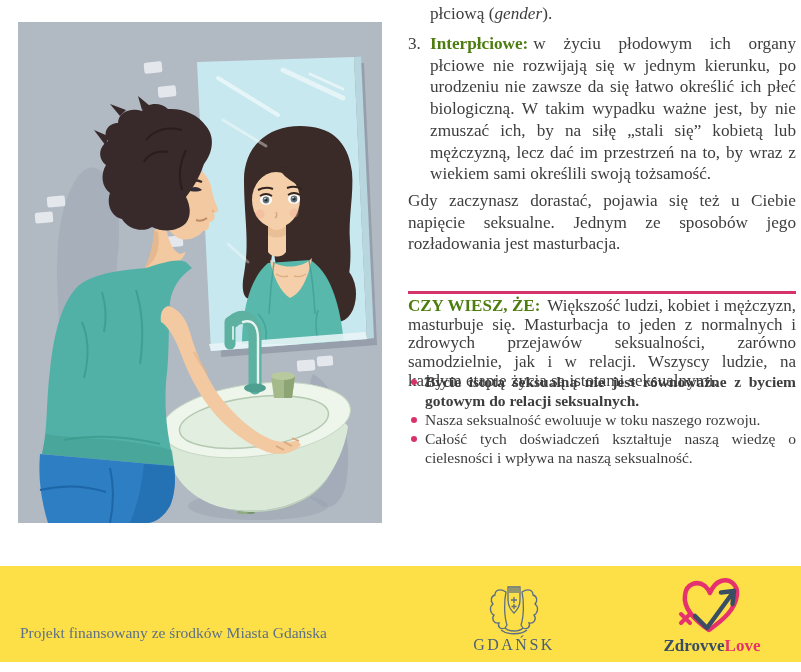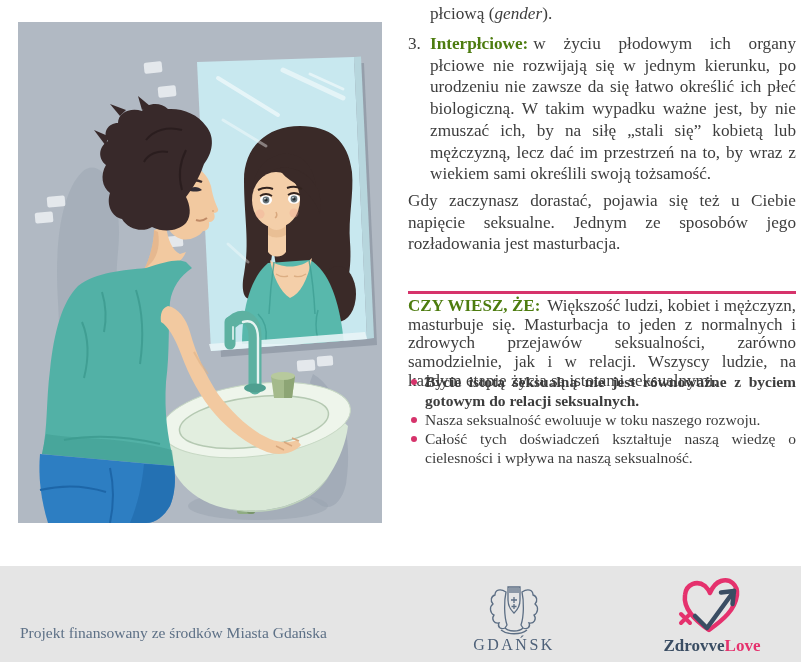--- a/index.html
+++ b/index.html
@@ -26,21 +26,21 @@
         line-height:18.7px;text-align:justify;margin-top:8px;}
   .know .label-pink{margin-right:7px;}
   .bullets{position:absolute;top:372px;left:0;width:388px;margin:0;padding:0;list-style:none;}
   .bullets li{position:relative;padding-left:17px;font-size:15.5px;line-height:19px;
               text-align:justify;margin:0;}
   .bullets li::before{content:"";position:absolute;left:3px;top:7px;width:6px;height:6px;
               border-radius:50%;background:#d6336b;}
   .bullets li.b{font-weight:bold;}
 
   
-  .footer{position:absolute;left:0;top:566px;width:801px;height:96px;background:#e5e5e5;}
+  .footer{position:absolute;left:0;top:566px;width:801px;height:96px;background:#fde047;}
   .funding{position:absolute;left:20px;top:58px;font-size:15.5px;color:#5d7086;}
   .gdansk{position:absolute;left:458px;top:18px;width:112px;text-align:center;color:#4d6078;}
   .gdansk svg{display:block;margin:0 auto;}
   .gdansk-text{font-size:16px;letter-spacing:2.5px;margin-top:0;}
   .zdrovve{position:absolute;left:628px;top:8px;width:168px;text-align:center;}
   .zdrovve svg{display:block;margin:0 auto;}
   .zdrovve-text{font-size:17px;font-weight:bold;letter-spacing:0;}
   .zdrovve-text .p1{color:#3a4d63;}
   .zdrovve-text .p2{color:#e5316d;}
 </style>

